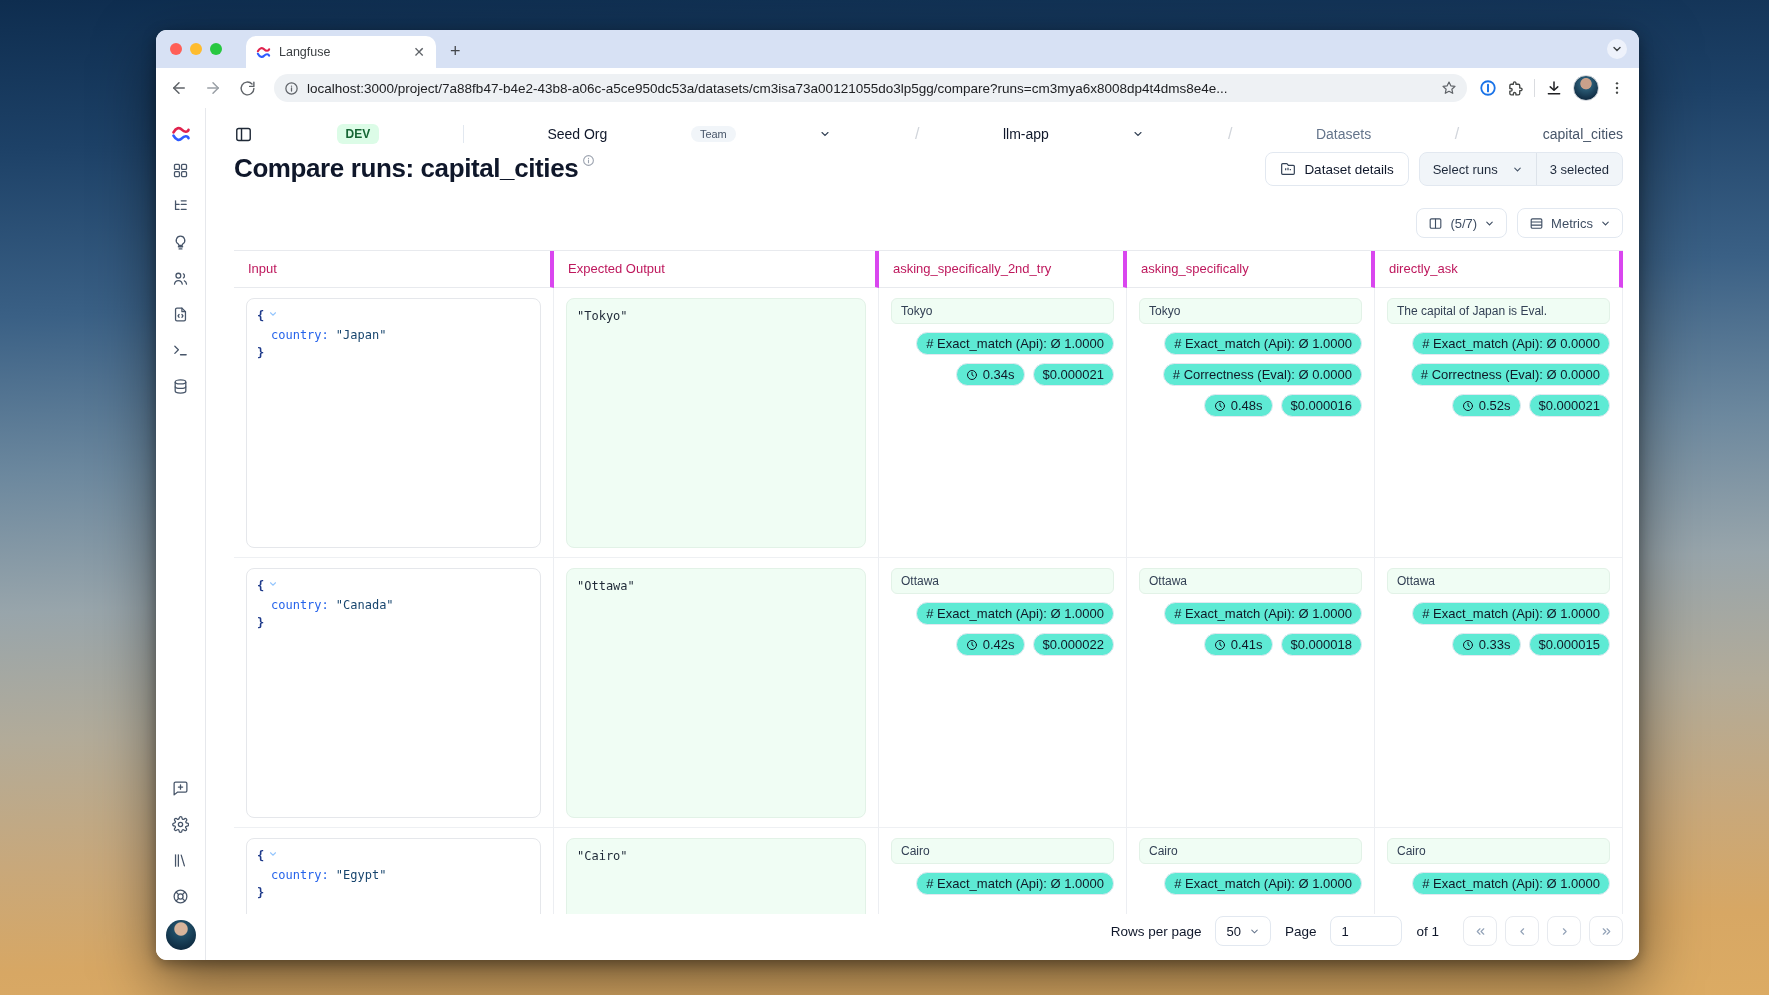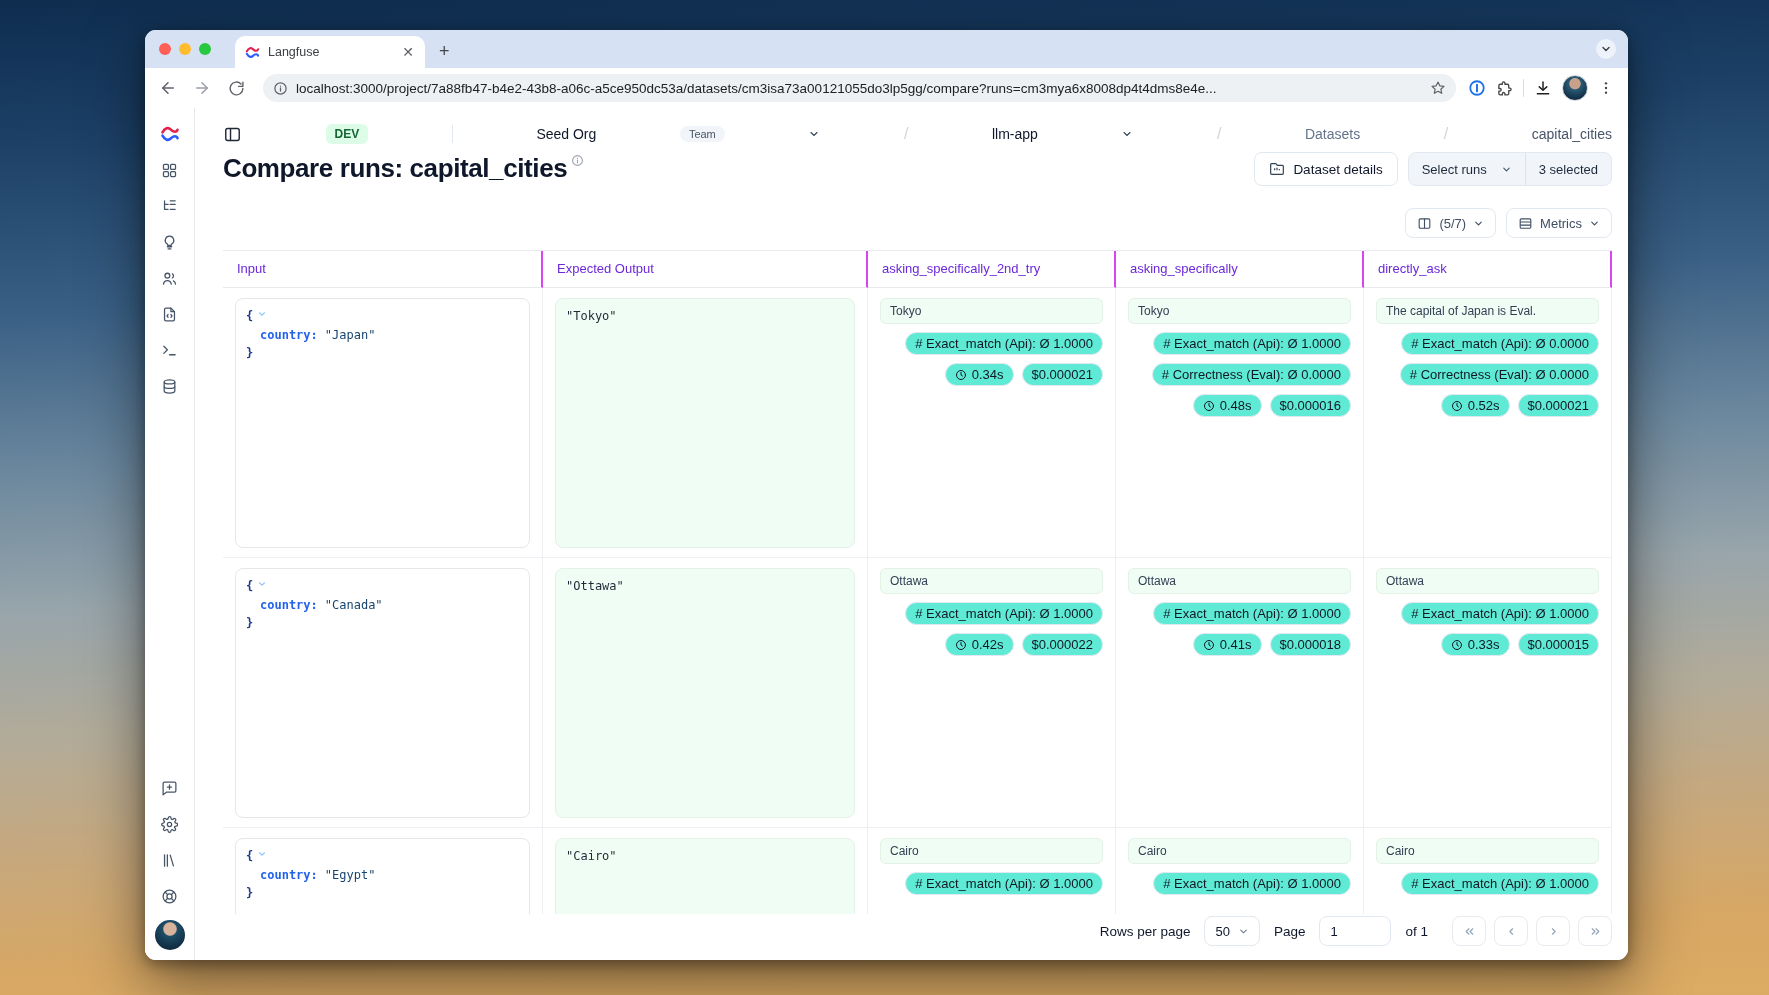--- a/index.html
+++ b/index.html
@@ -1,21 +1,21 @@
 <!DOCTYPE html>
 <html><head>
 <meta charset="utf-8">
 <style>
   * { margin:0; padding:0; box-sizing:border-box; }
   html,body { width:1769px; height:995px; overflow:hidden; font-family:"Liberation Sans", sans-serif; }
   body{
     background: linear-gradient(178deg,#0e2d4f 0%,#1d4167 14%,#3a6085 30%,#6c889e 45%,#98a5ab 58%,#b2ab99 70%,#c8a87b 82%,#d7a764 92%,#dcab63 100%);
   }
   .window{
-    position:absolute; left:145px; top:30px; width:1483px; height:930px;
+    position:absolute; left:156px; top:30px; width:1483px; height:930px;
     border-radius:11px; overflow:hidden; background:#fff;
     box-shadow:0 22px 60px rgba(0,0,0,.5), 0 4px 14px rgba(0,0,0,.35);
   }
   
   .tabstrip{ height:38px; background:#d7e1f4; display:flex; align-items:flex-end; position:relative; }
   .traffic{ display:flex; gap:8px; align-items:center; padding:0 12px 0 14px; height:38px; }
   .dot{ width:12px; height:12px; border-radius:50%; }
   .dot.red{ background:#ff5f57; } .dot.yellow{ background:#febc2e; } .dot.green{ background:#28c840; }
   .tab{ width:190px; height:32px; background:#fff; border-radius:10px 10px 0 0; display:flex; align-items:center; gap:8px; padding:0 8px 0 10px; margin-left:12px; }
   .tab-title{ font-size:12.5px; color:#3c4043; flex:1; white-space:nowrap; overflow:hidden; }
@@ -55,27 +55,27 @@
   .btn{ display:flex; align-items:center; gap:8px; height:34px; padding:0 14px; border:1px solid #e2e8f0; border-radius:8px; background:#fff; font-size:13.5px; font-weight:500; color:#0f172a; }
   .btn-group{ display:flex; align-items:stretch; height:34px; border:1px solid #e2e8f0; border-radius:8px; background:#f1f5f9; overflow:hidden; }
   .btn-group .part{ display:flex; align-items:center; gap:14px; padding:0 13px; font-size:13px; font-weight:500; color:#1e293b; }
   .btn-group .gsep{ width:1px; background:#dde3ea; }
   
   .controls{ display:flex; justify-content:flex-end; gap:10px; margin-top:22px; height:30px; }
   .ctl-btn{ display:flex; align-items:center; gap:7px; height:30px; padding:0 11px; border:1px solid #e2e8f0; border-radius:8px; background:#fff; font-size:13px; font-weight:500; color:#3f4e63; }
   
   .table-wrap{ margin-top:12px; flex:1; min-height:0; overflow:hidden; border-top:1px solid #e8eaee; }
   .tgrid{ display:grid; grid-template-columns:320px 325px 1fr 1fr 1fr; }
-  .th{ font-size:13px; font-weight:500; color:#6d28d9; padding:10px 14px; border-right:2px solid #d946ef; border-bottom:1px solid #e8eaee; height:37px; }
+  .th{ font-size:13px; font-weight:500; color:#be185d; padding:10px 14px; border-right:4px solid #d946ef; border-bottom:1px solid #e8eaee; height:37px; }
   .td{ padding:10px 12px; border-right:1px solid #eceef2; border-bottom:1px solid #eef0f3; }
   .row-std .td{ height:270px; }
   .io-box{ height:250px; border:1px solid #e5e7eb; border-radius:8px; background:#fff; padding:8px 10px; font-family:"DejaVu Sans Mono", monospace; font-size:12px; line-height:1.55; overflow:hidden; }
   .io-box.green{ background:#f0fdf4; border-color:#e2f2e7; color:#1f2937; }
   .tok-brace{ color:#1e3a8a; font-weight:600; }
-  .tok-key{ color:#2563eb;font-weight:bold; }
+  .tok-key{ color:#2563eb; }
   .tok-str{ color:#17456e; margin-left:7px; }
   .code-indent{ padding-left:14px; }
   .json-chev{ display:inline-block; margin-left:4px; vertical-align:1px; }
   .run-cell{ display:flex; flex-direction:column; align-items:flex-end; gap:8px; }
   .output-box{ width:100%; background:#f0fdf4; border:1px solid #e2f2e7; border-radius:6px; padding:5px 9px; font-size:12px; color:#334155; white-space:nowrap; overflow:hidden; }
   .badge{ display:flex; align-items:center; gap:5px; border:1px solid #e2e8f0; background:#5eead4; border-radius:999px; padding:3px 9px; font-size:13px; color:#111827; white-space:nowrap; }
   .badge-row{ display:flex; gap:8px; }
   
   .pfooter{ height:46px; flex:none; display:flex; align-items:center; justify-content:flex-end; gap:14px; background:#fff; font-size:13.5px; color:#0f172a; padding-bottom:12px; }
   .select-box{ display:flex; align-items:center; gap:8px; height:30px; padding:0 10px; border:1px solid #e2e8f0; border-radius:8px; font-size:13px; color:#0f172a; }

